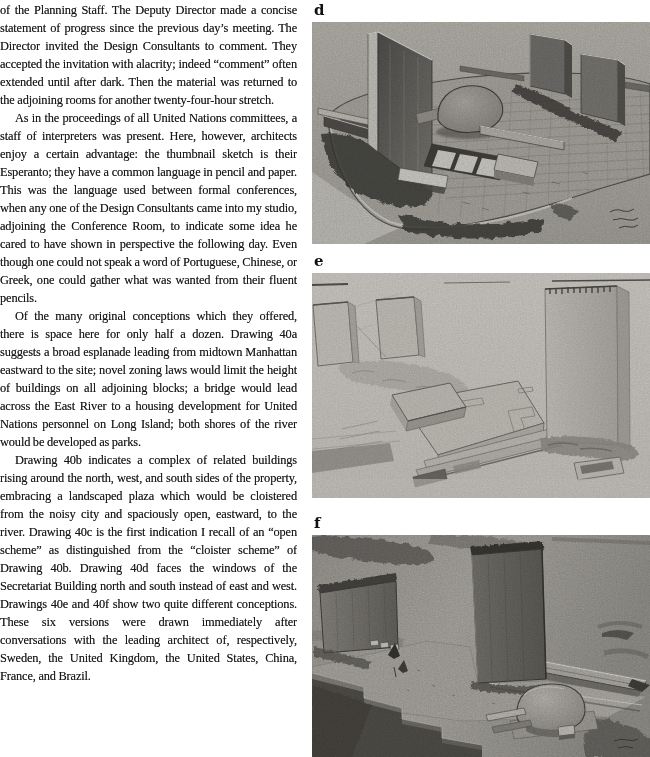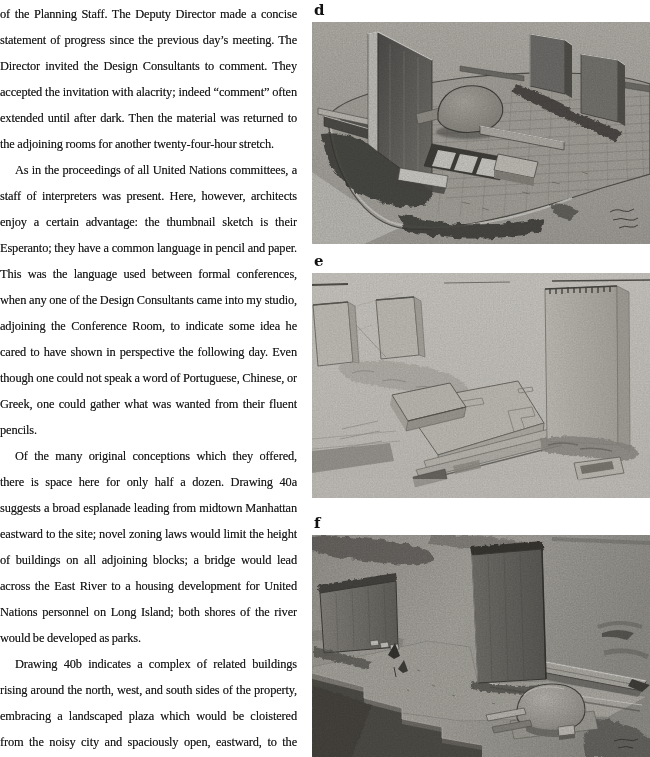--- a/index.html
+++ b/index.html
@@ -1,20 +1,20 @@
 <!DOCTYPE html>
 <html lang="en"><head>
 <meta charset="utf-8">
 <style>
   html,body{margin:0;padding:0;background:#ffffff;}
   .page{position:relative;width:650px;height:757px;background:#ffffff;overflow:hidden;
         font-family:"Liberation Serif", serif;}
   
   .text-col{position:absolute;left:0;top:1px;width:297px;height:756px;overflow:hidden;
-            font-size:12.4px;line-height:26px;color:#181818;text-align:justify;
+            font-size:12.4px;line-height:18px;color:#181818;text-align:justify;
             letter-spacing:-0.15px;word-spacing:-0.3px;
             text-shadow:0 0 0.4px rgba(20,20,20,.55);}
   .text-col p{margin:0;hyphens:auto;-webkit-hyphens:auto;}
   .text-col p.ind{text-indent:15px;}
   
   .fig-col{position:absolute;left:312px;top:0;width:338px;height:757px;}
   figure.fig{position:absolute;left:0;margin:0;width:338px;}
   .fig-label{height:21px;font-weight:bold;font-size:15px;line-height:18px;color:#111;
              margin-left:2px;font-family:"DejaVu Serif", serif;}
   .fig svg{display:block;}

